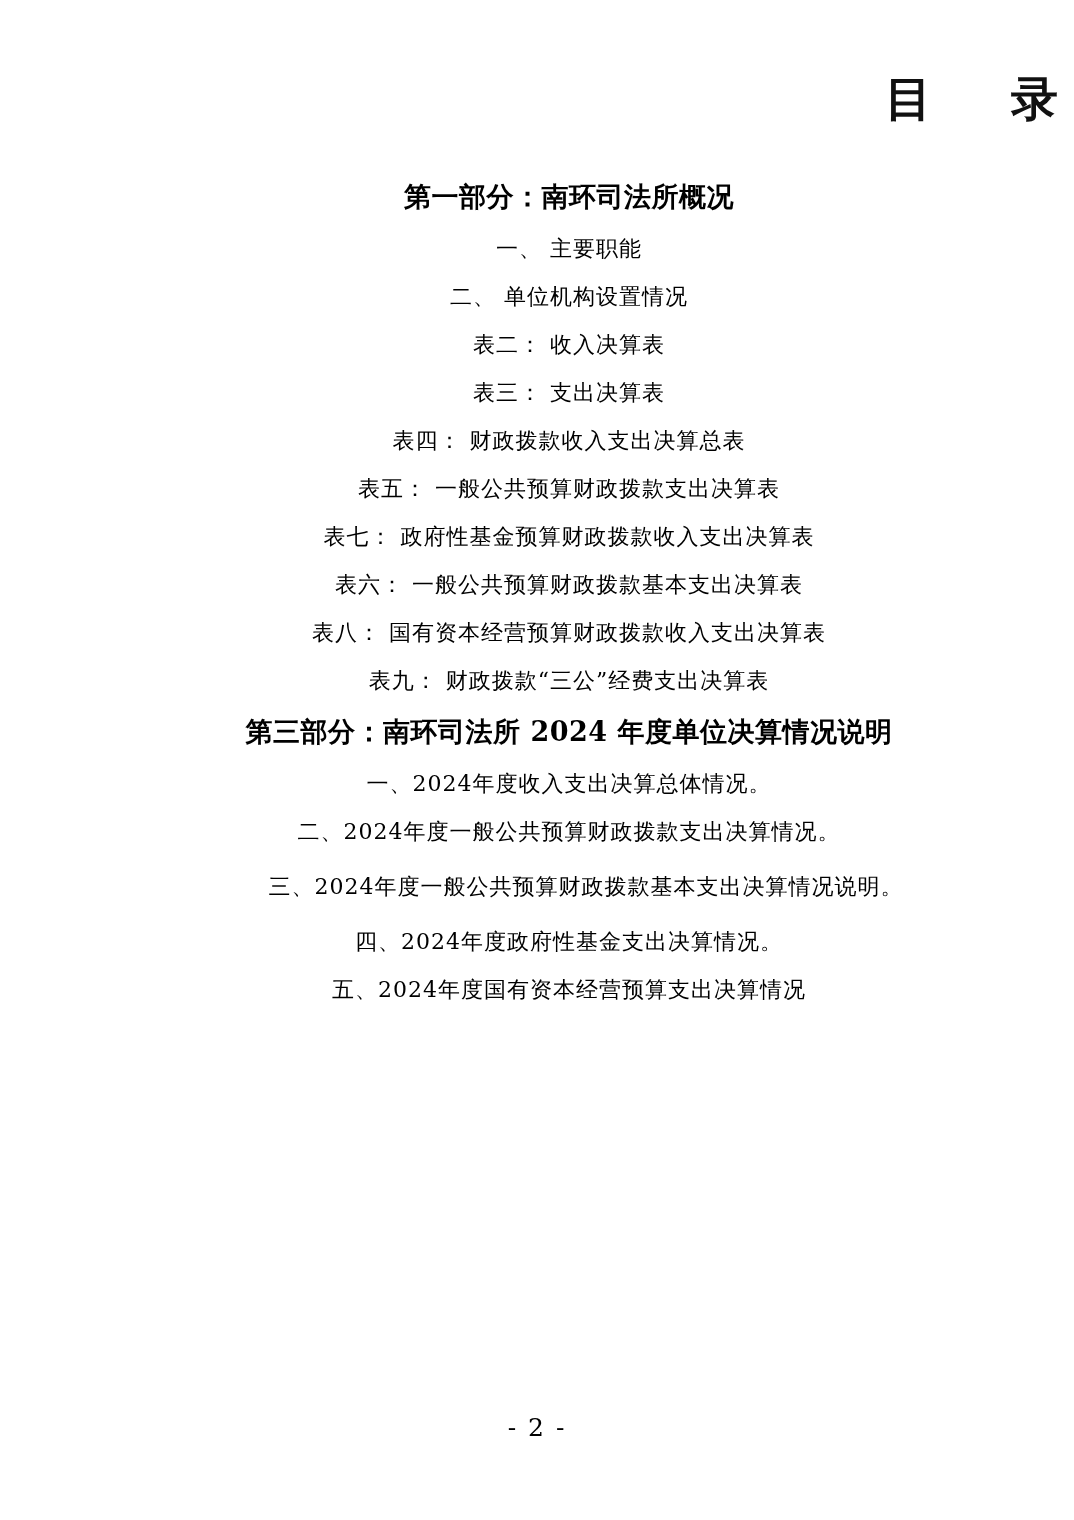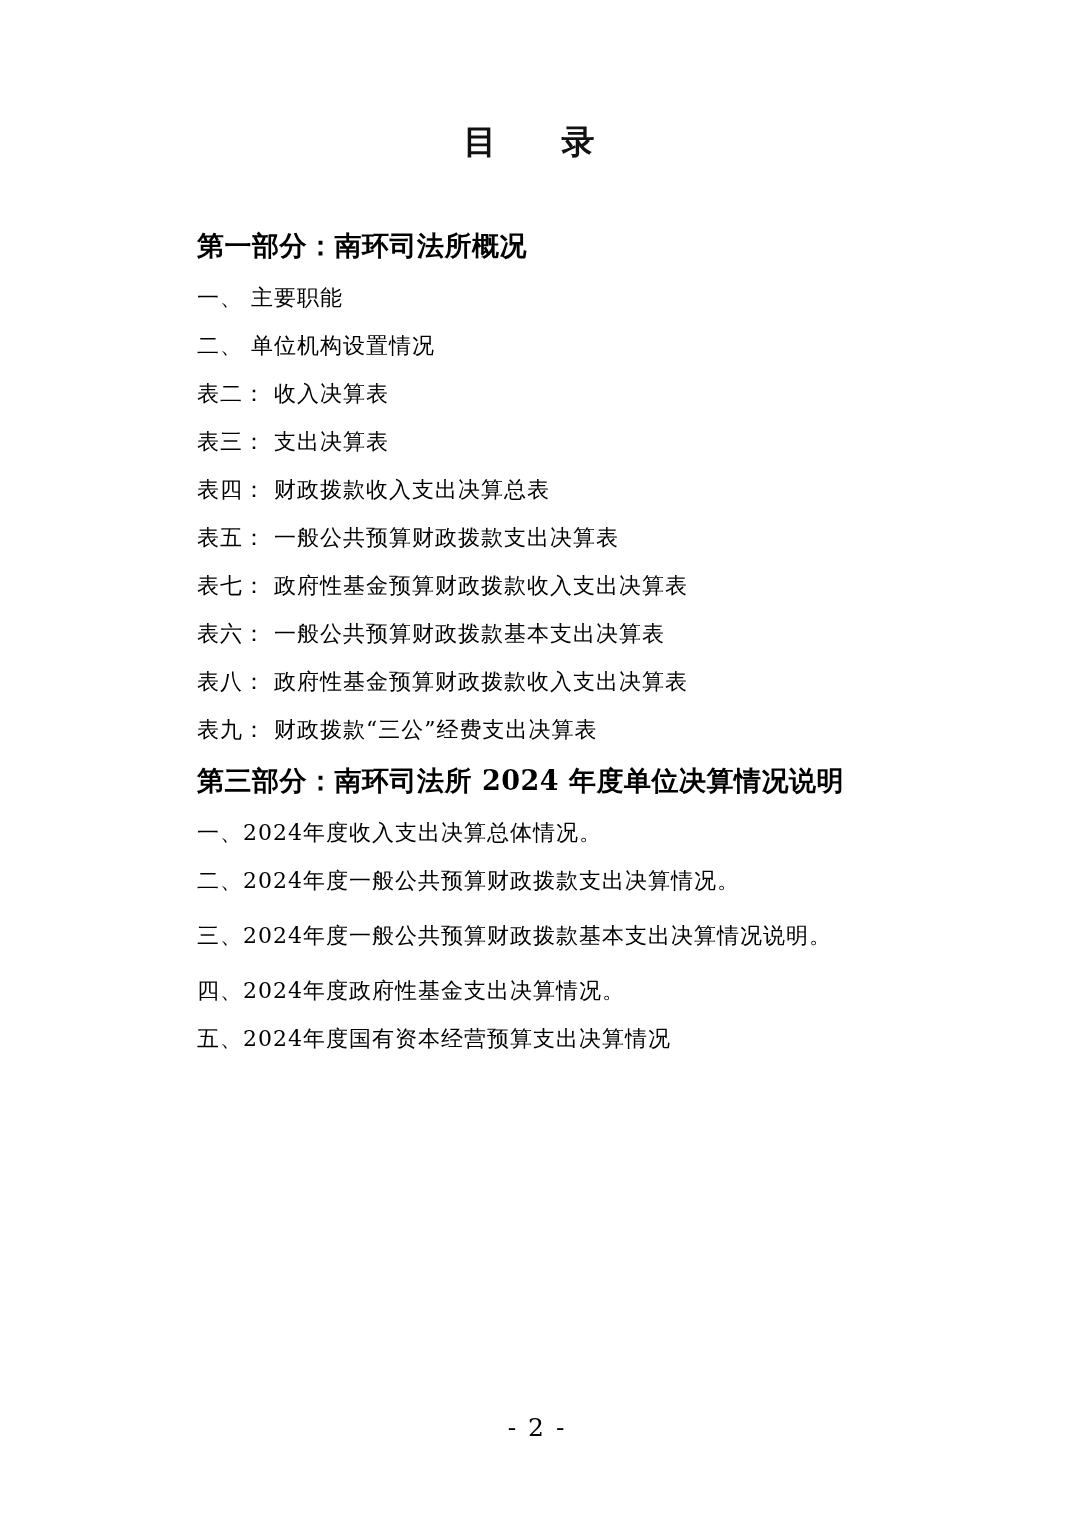--- a/index.html
+++ b/index.html
@@ -11,34 +11,35 @@
     position: relative;
     width: 1074px;
     height: 1520px;
     background: #ffffff;
     margin: 0 auto;
     font-family: "DejaVu Serif", "Liberation Serif", serif;
     color: #000000;
     overflow: hidden;
   }
   .doc-title {
-    text-align: center;
+    text-align: right;
     font-family: "DejaVu Serif", "Liberation Serif", serif;
     font-weight: bold;
-    font-size: 33px;
+    font-size: 47px;
     letter-spacing: 16px;
     margin: 0;
-    padding-top: 120px;
+    padding-top: 68px;
     color: #111;
   }
   .toc {
-    margin: 15px;
+    margin: 0;
     padding: 0;
     list-style: none;
     padding-top: 52px;
+    text-align: center;
   }
   .toc-entry {
     font-size: 22px;
     line-height: 1.0;
     padding: 0 118px 0 182px;
     margin-bottom: 26px;
     white-space: nowrap;
   }
   .toc-entry.section {
     font-weight: bold;
@@ -76,21 +77,21 @@
   <ul class="toc">
     <li class="toc-entry section">第一部分：南环司法所概况</li>
     <li class="toc-entry item">一、 主要职能</li>
     <li class="toc-entry item">二、 单位机构设置情况</li>
     <li class="toc-entry item">表二： 收入决算表</li>
     <li class="toc-entry item">表三： 支出决算表</li>
     <li class="toc-entry item">表四： 财政拨款收入支出决算总表</li>
     <li class="toc-entry item">表五： 一般公共预算财政拨款支出决算表</li>
     <li class="toc-entry item">表七： 政府性基金预算财政拨款收入支出决算表</li>
     <li class="toc-entry item">表六： 一般公共预算财政拨款基本支出决算表</li>
-    <li class="toc-entry item">表八： 政府性基金预算财政拨款收入支出决算表</li>
+    <li class="toc-entry item">表八： 国有资本经营预算财政拨款收入支出决算表</li>
     <li class="toc-entry item">表九： 财政拨款“三公”经费支出决算表</li>
     <li class="toc-entry section">第三部分：南环司法所 2024 年度单位决算情况说明</li>
     <li class="toc-entry item">一、2024年度收入支出决算总体情况。</li>
     <li class="toc-entry item">二、2024年度一般公共预算财政拨款支出决算情况。</li>
     <li class="toc-entry item wrap">三、2024年度一般公共预算财政拨款基本支出决算情况说明。</li>
     <li class="toc-entry item">四、2024年度政府性基金支出决算情况。</li>
     <li class="toc-entry item">五、2024年度国有资本经营预算支出决算情况</li>
   </ul>
 
   <div class="page-number">- 2 -</div>

